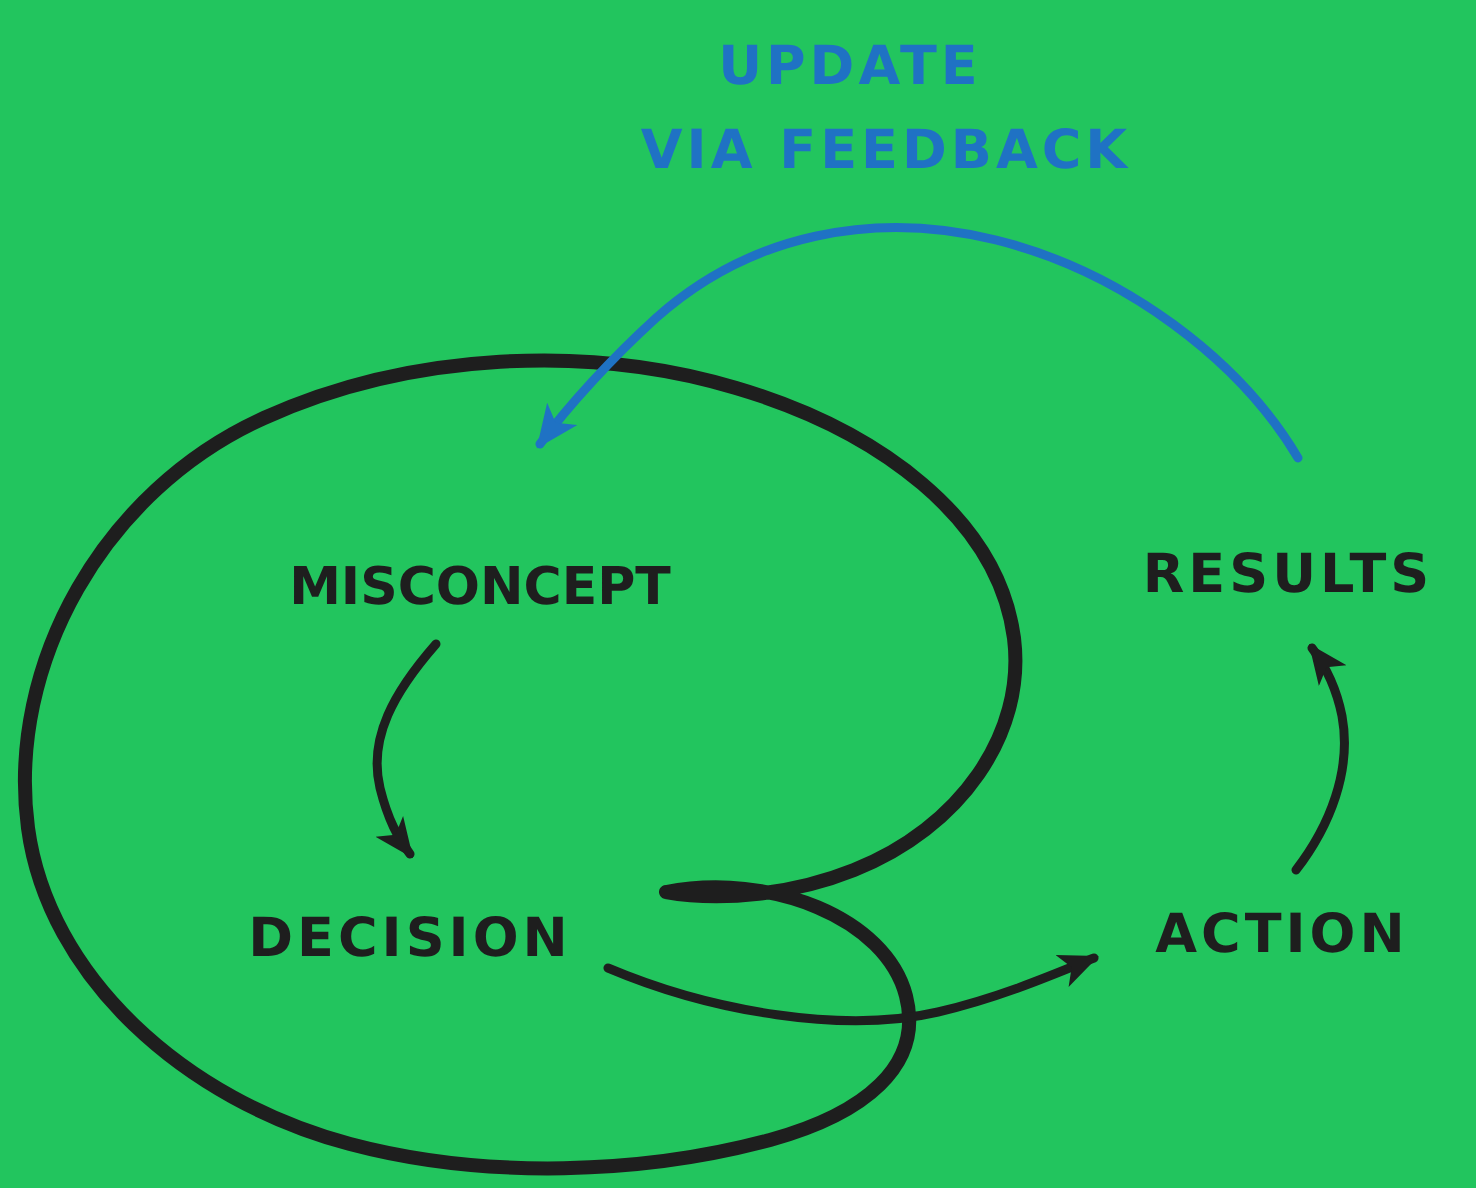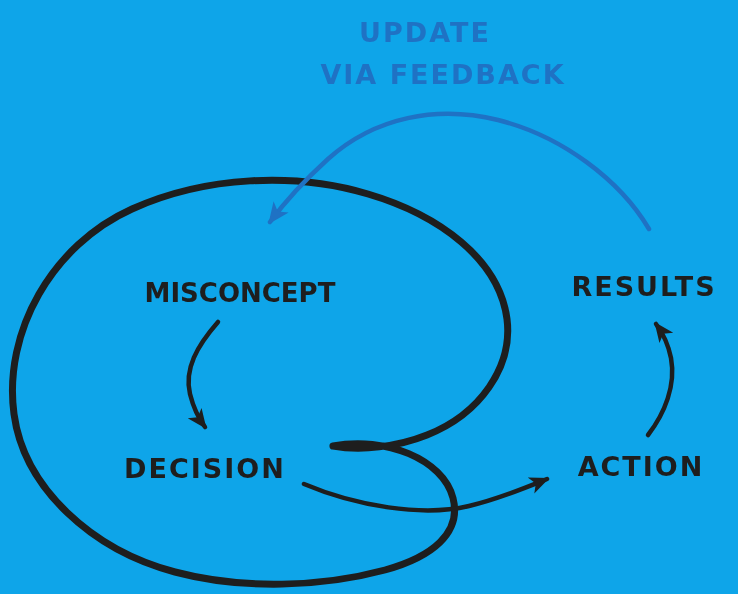--- a/index.html
+++ b/index.html
@@ -4,21 +4,21 @@
 <style>
   html, body {
     margin: 0;
     padding: 0;
     background: #ffffff;
   }
   .canvas-wrap {
     position: relative;
     width: 738px;
     height: 594px;
-    background: #0ea5e9;
+    background: #22c55e;
     overflow: hidden;
     font-family: "DejaVu Sans", sans-serif;
   }
   svg text {
     font-family: "DejaVu Sans", sans-serif;
     font-weight: bold;
   }
   .node-label { letter-spacing: 2px; font-size: 27px; }
   .node-label-wide { letter-spacing: 0px; font-size: 26px; }
   .caption-label { letter-spacing: 2px; font-size: 27px; }

